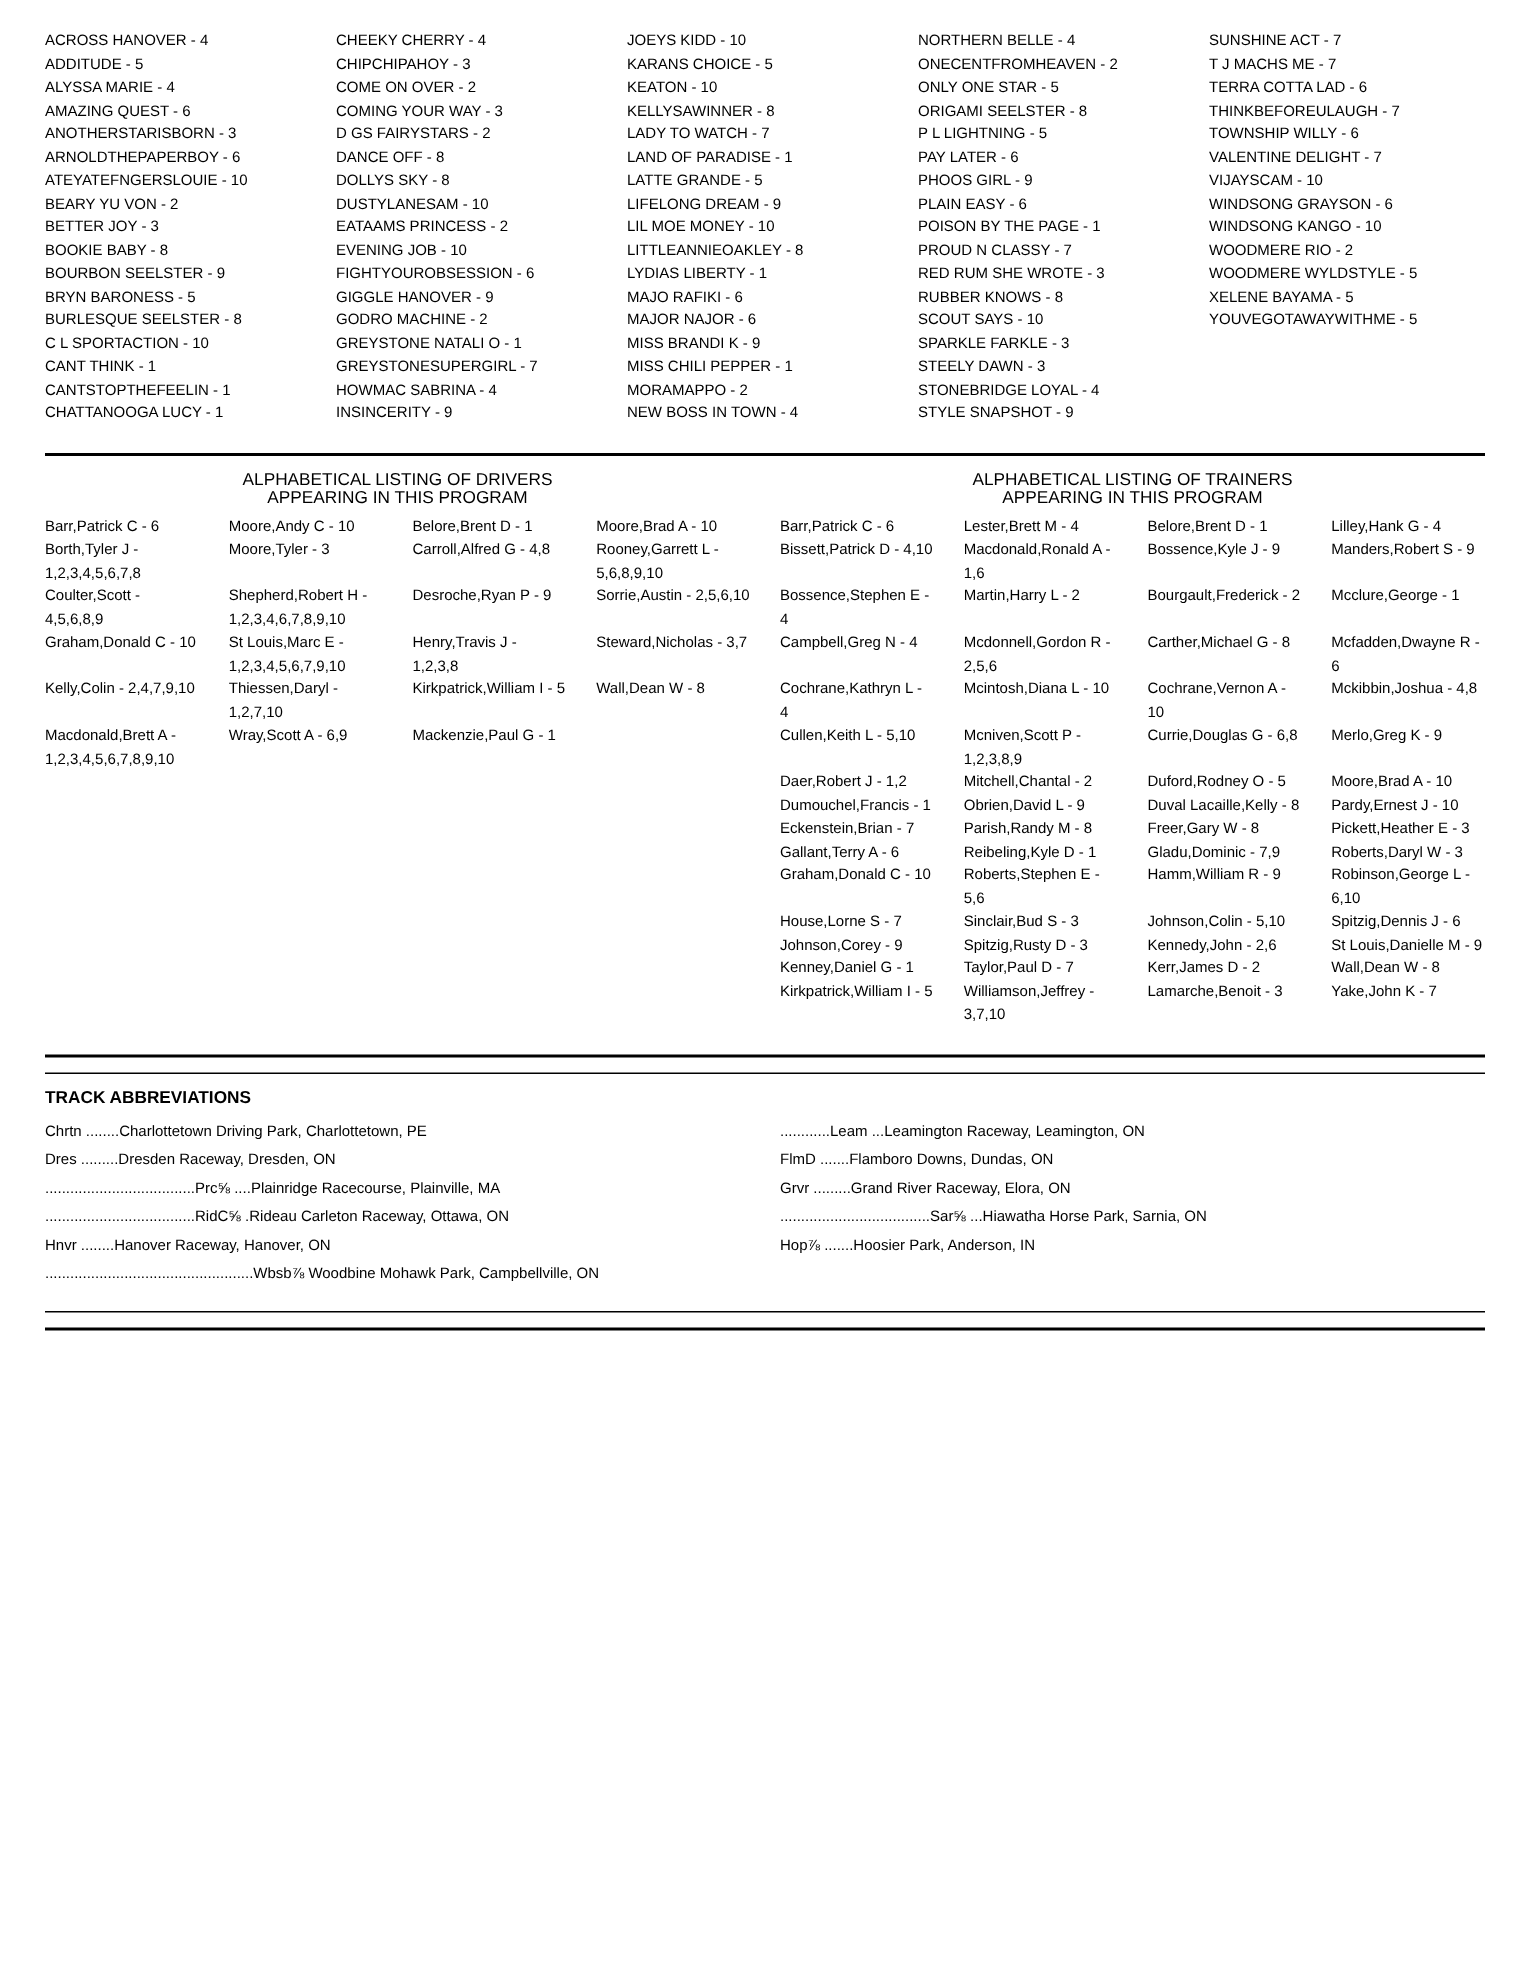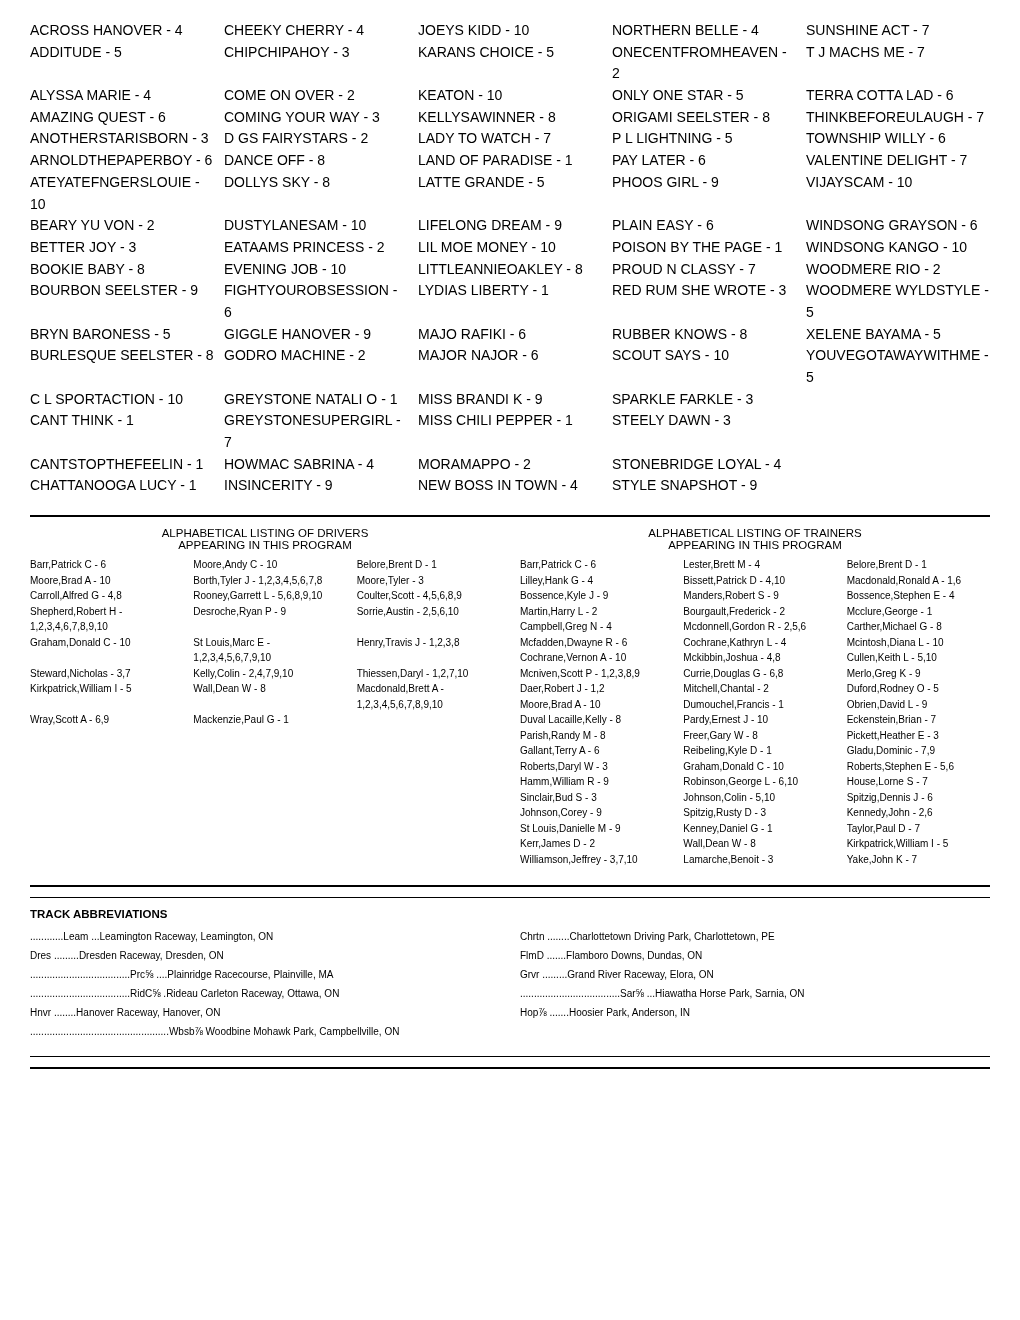--- a/index.html
+++ b/index.html
@@ -19,21 +19,21 @@
       text-transform: uppercase;
       margin-bottom: 8px;
     }
     .entries-section {
       margin-bottom: 18px;
     }
     .entries-grid {
       display: grid;
       grid-template-columns: repeat(5, 1fr);
       gap: 0 10px;
-      font-size: 14px;
+      font-size: 10px;
     }
     .entries-grid div {
       line-height: 1.55;
     }
     hr.thick {
       border: none;
       border-top: 2px solid #000;
       margin: 10px 0;
     }
     hr.thin {
@@ -49,21 +49,21 @@
     }
     .sub-section-title {
       text-align: center;
       font-weight: normal;
       font-size: 11.5px;
       text-transform: uppercase;
       margin-bottom: 6px;
     }
     .list-col {
       display: grid;
-      grid-template-columns: 1fr 1fr 1fr;
+      grid-template-columns: 1fr 1fr 1fr 1fr;
       gap: 0 20px;
       font-size: 10px;
     }
     .list-col div {
       line-height: 1.55;
     }
     .track-abbrev-section {
       margin-top: 10px;
     }
     .track-abbrev-title {
@@ -275,22 +275,22 @@
       </div>
   </div>
 </div>
 
 <hr class="thick">
 <hr class="thin">
 
 <div class="track-abbrev-section">
   <div class="track-abbrev-title">TRACK ABBREVIATIONS</div>
   <div class="track-abbrev-grid" id="track-abbrev-grid">
+      <div>Chrtn ........Charlottetown Driving Park, Charlottetown, PE</div>
       <div>............Leam ...Leamington Raceway, Leamington, ON</div>
-      <div>Chrtn ........Charlottetown Driving Park, Charlottetown, PE</div>
       <div>Dres .........Dresden Raceway, Dresden, ON</div>
       <div>FlmD .......Flamboro Downs, Dundas, ON</div>
       <div>....................................Prc⅝ ....Plainridge Racecourse, Plainville, MA</div>
       <div>Grvr .........Grand River Raceway, Elora, ON</div>
       <div>....................................RidC⅝ .Rideau Carleton Raceway, Ottawa, ON</div>
       <div>....................................Sar⅝ ...Hiawatha Horse Park, Sarnia, ON</div>
       <div>Hnvr ........Hanover Raceway, Hanover, ON</div>
       <div>Hop⅞ .......Hoosier Park, Anderson, IN</div>
       <div>..................................................Wbsb⅞ Woodbine Mohawk Park, Campbellville, ON</div>
     </div>

